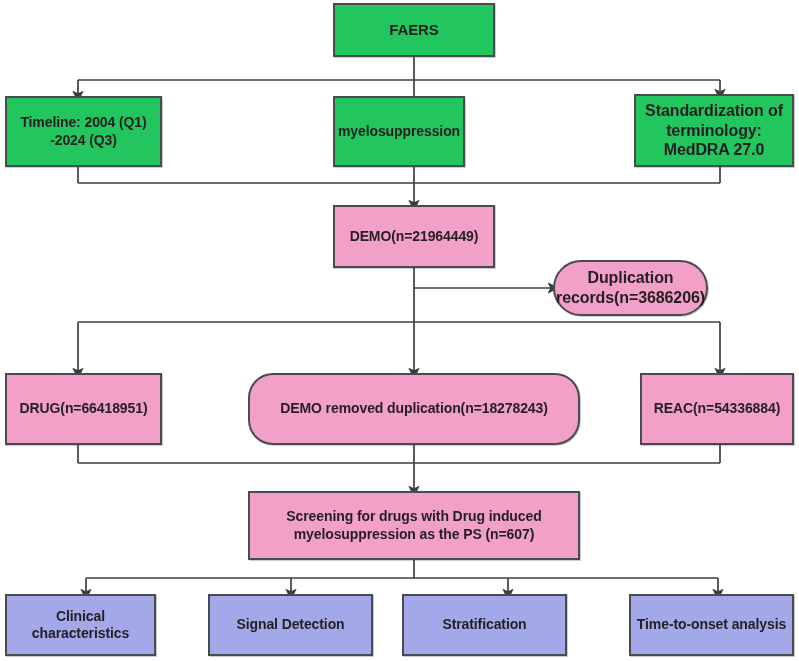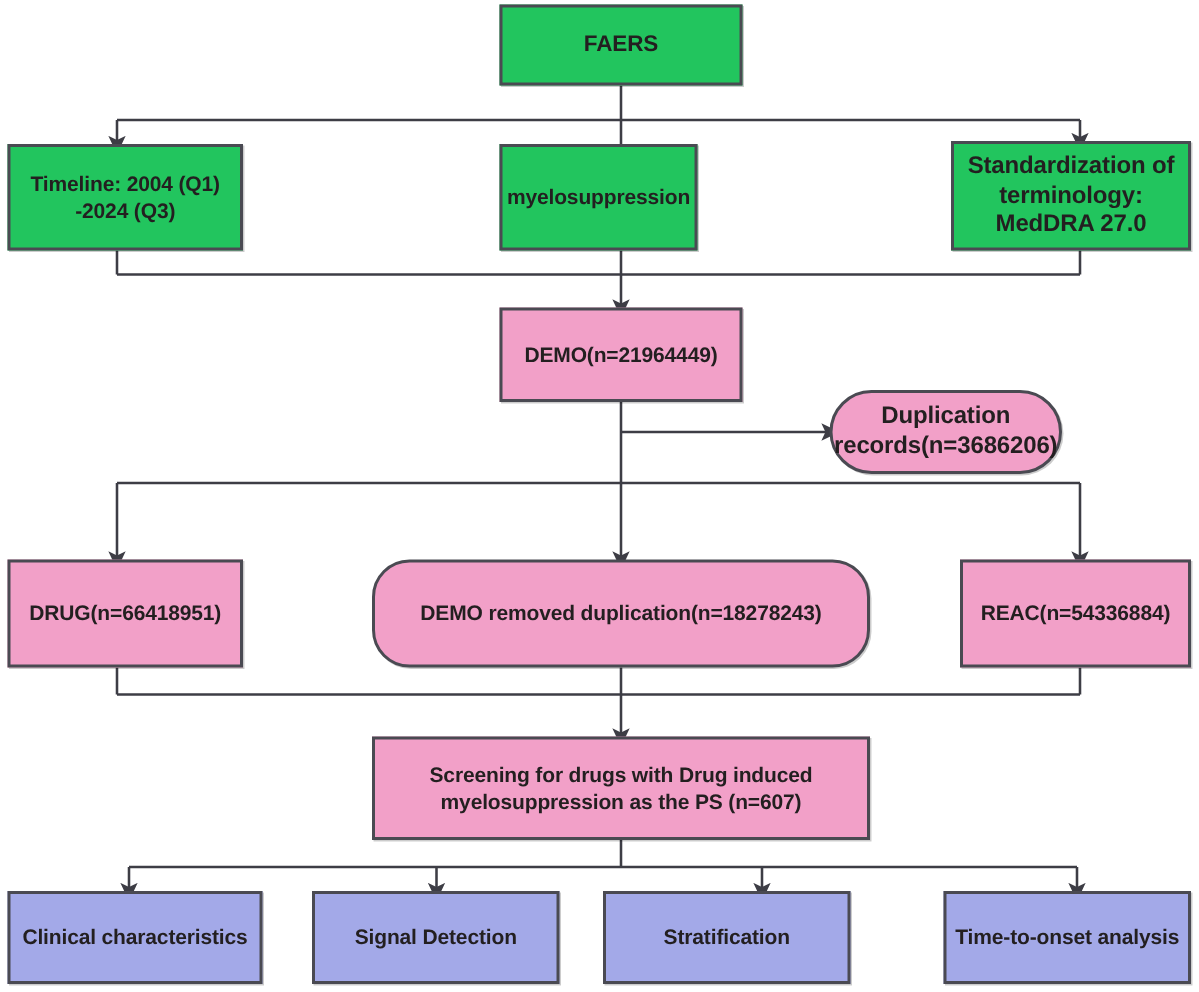--- a/index.html
+++ b/index.html
@@ -149,21 +149,21 @@
     <span>REAC(n=54336884)</span>
   </div>
 
   <div class="node pink fs14" style="left:248px; top:491px; width:332px; height:69px;">
     <span>
       <span>Screening for drugs with Drug induced</span>
       <span>myelosuppression as the PS (n=607)</span>
     </span>
   </div>
 
-  <div class="node purple fs14" style="left:5px; top:594px; width:170px; height:62px;">
+  <div class="node purple fs14" style="left:5px; top:594px; width:151px; height:62px;">
     <span>Clinical characteristics</span>
   </div>
 
   <div class="node purple fs14" style="left:208px; top:594px; width:165px; height:62px;">
     <span>Signal Detection</span>
   </div>
 
   <div class="node purple fs14" style="left:402px; top:594px; width:165px; height:62px;">
     <span>Stratification</span>
   </div>

